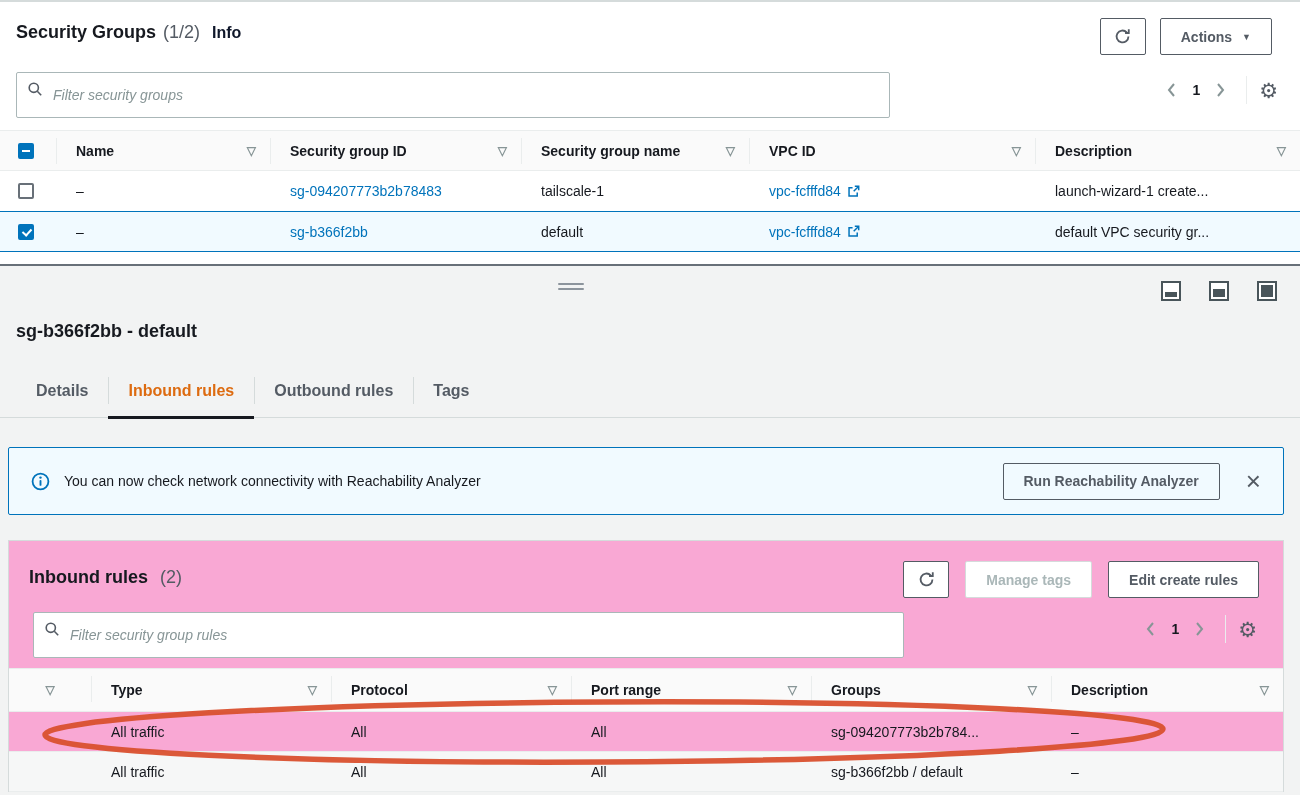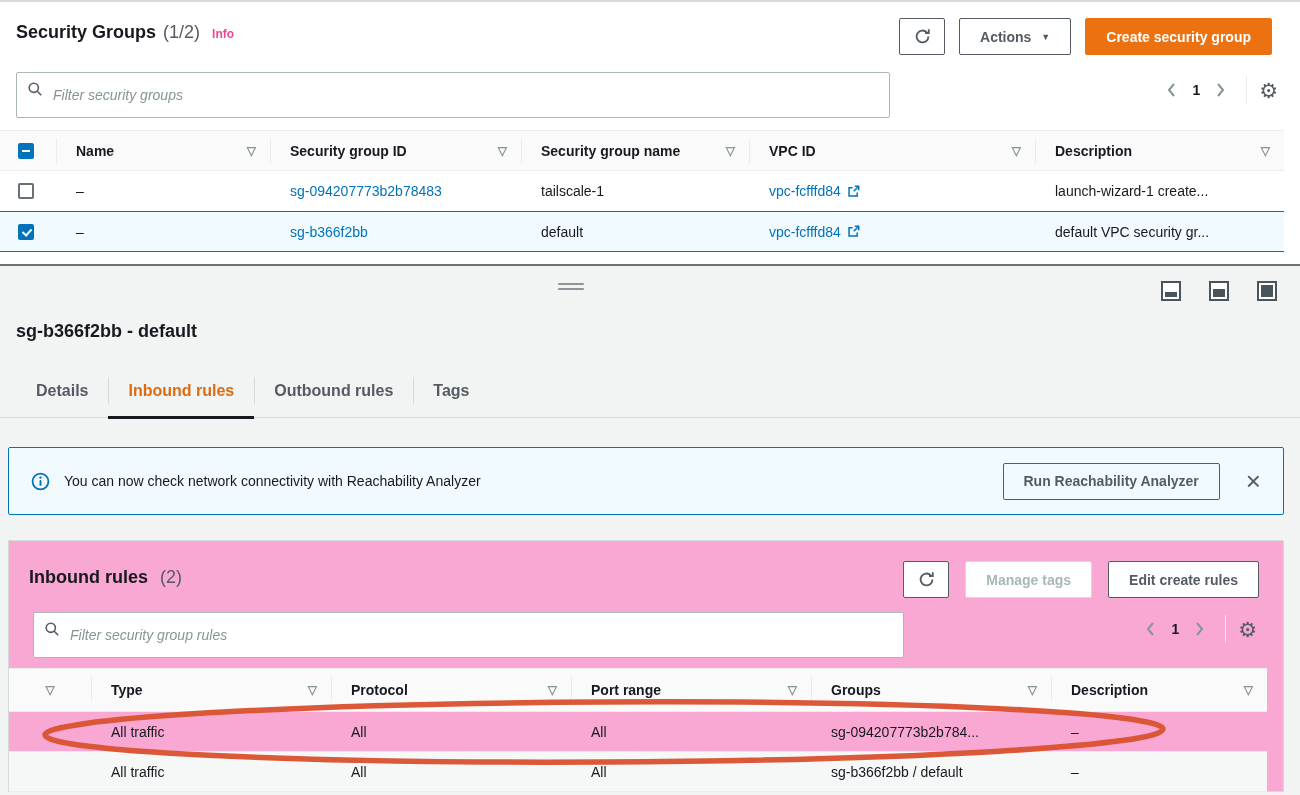--- a/index.html
+++ b/index.html
@@ -6,21 +6,21 @@
   body{width:1300px;height:795px;overflow:hidden;background:#f2f3f3;
        font-family:"Liberation Sans",sans-serif;color:#16191f;font-size:14px;}
   #app{position:relative;width:1300px;height:795px;}
 
   
   .top-panel{position:absolute;left:0;top:0;width:1300px;height:266px;background:#fff;
              border-top:2px solid #d5dbdb;border-bottom:2px solid #687078;box-sizing:border-box;}
   .page-title-row{position:absolute;left:16px;top:20px;display:flex;align-items:baseline;}
   .page-title{font-size:18px;font-weight:700;}
   .page-count{font-size:18px;font-weight:400;color:#545b64;margin-left:7px;}
-  .info-link{font-size:12px;font-weight:700;color:#ec4899;margin-left:12px;cursor:pointer;}
+  .info-link{font-size:16px;font-weight:700;color:#0f172a;margin-left:12px;cursor:pointer;}
 
   .btn{display:inline-flex;align-items:center;justify-content:center;height:37px;
        border:1px solid #545b64;border-radius:2px;background:#fff;font-weight:700;
        font-size:14px;color:#545b64;padding:0 20px;cursor:pointer;box-sizing:border-box;
        font-family:"Liberation Sans",sans-serif;white-space:nowrap;}
   .btn-icon{width:46px;padding:0;}
   .btn-primary{background:#ec7211;border-color:#ec7211;color:#fff;}
   .btn-disabled{border-color:#d5dbdb;color:#aab7b8;cursor:default;}
   .caret{font-size:9px;margin-left:10px;color:#545b64;}
   .top-buttons{position:absolute;top:16px;right:28px;display:flex;gap:14px;}
@@ -34,21 +34,21 @@
   .search1{left:16px;top:70px;width:874px;}
 
   .pager{display:flex;align-items:center;}
   .chev{width:26px;height:26px;display:flex;align-items:center;justify-content:center;cursor:pointer;}
   .page-num{font-weight:700;color:#16191f;margin:0 8px;cursor:pointer;}
   .pager-divider{width:1px;height:28px;background:#eaeded;margin:0 12px;}
   .gear{font-size:21px;color:#545b64;cursor:pointer;line-height:1;}
   .pager1{position:absolute;top:74px;right:22px;}
 
   
-  .tbl{position:absolute;left:0;right:16px;border-radius:31px;}
+  .tbl{position:absolute;left:0;right:0;border-radius:31px;}
   .table1{top:128px;}
   .tr{display:flex;align-items:center;height:41px;border-bottom:1px solid #eaeded;box-sizing:border-box;}
   .thead{background:#fafafa;border-top:1px solid #eaeded;font-weight:700;}
   .th,.td{box-sizing:border-box;padding:0 14px 0 20px;display:flex;align-items:center;
           position:relative;white-space:nowrap;overflow:hidden;height:100%;}
   .th{justify-content:space-between;cursor:pointer;}
   .th:not(:first-child)::before,.td:not(:first-child)::before{content:"";position:absolute;left:0;top:7px;
       height:26px;width:1px;background:#eaeded;}
   .td::before{display:none;}
   .sort{font-size:12px;color:#879596;margin-left:8px;}
@@ -127,21 +127,20 @@
       <button class="btn btn-icon">
         <svg width="17" height="17" viewBox="0 0 16 16" fill="none">
           <path d="M13.6 8a5.6 5.6 0 1 1-1.6-3.95" stroke="#545b64" stroke-width="1.7"></path>
           <path d="M13.9 1.2v3.5h-3.5" stroke="#545b64" stroke-width="1.7"></path>
         </svg>
       </button>
       <button class="btn">
         <span>Actions</span>
         <span class="caret">▼</span>
       </button>
-      <button class="btn btn-primary">Create security group</button>
     </div>
 
     <div class="search-box search1">
       <span class="search-glyph">
         <svg width="16" height="16" viewBox="0 0 16 16" fill="none">
           <circle cx="6.8" cy="6.8" r="4.6" stroke="#545b64" stroke-width="1.6"></circle>
           <line x1="10.3" y1="10.3" x2="14.2" y2="14.2" stroke="#545b64" stroke-width="1.6"></line>
         </svg>
       </span>
       <input placeholder="Filter security groups" style="">

